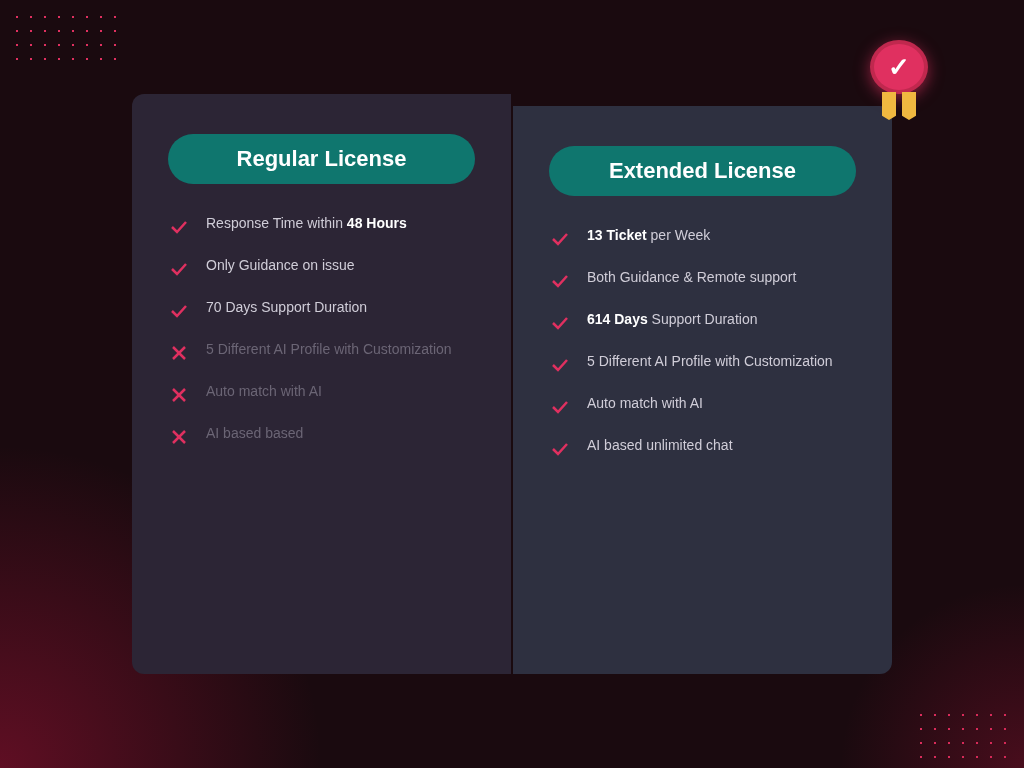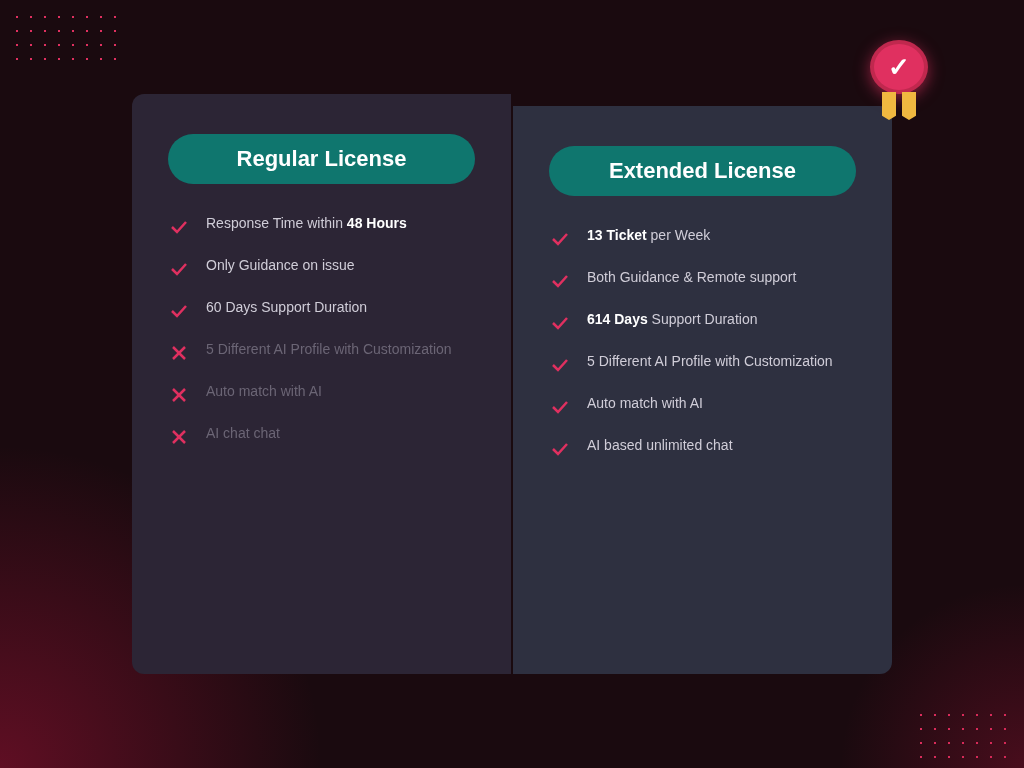--- a/index.html
+++ b/index.html
@@ -268,21 +268,21 @@
         </span>
         <span class="feature-text">Only Guidance on issue</span>
       </li>
 
       <li class="feature-item">
         <span class="feature-icon">
           <svg width="22" height="22" viewBox="0 0 22 22">
             <polyline class="svg-check" points="4,11 9,16 18,6"></polyline>
           </svg>
         </span>
-        <span class="feature-text">60 Days Support Duration</span>
+        <span class="feature-text">70 Days Support Duration</span>
       </li>
 
       <li class="feature-item">
         <span class="feature-icon">
           <svg width="22" height="22" viewBox="0 0 22 22">
             <line class="svg-cross" x1="5" y1="5" x2="17" y2="17"></line>
             <line class="svg-cross" x1="17" y1="5" x2="5" y2="17"></line>
           </svg>
         </span>
         <span class="feature-text disabled">5 Different AI Profile with Customization</span>
@@ -298,21 +298,21 @@
         <span class="feature-text disabled">Auto match with AI</span>
       </li>
 
       <li class="feature-item">
         <span class="feature-icon">
           <svg width="22" height="22" viewBox="0 0 22 22">
             <line class="svg-cross" x1="5" y1="5" x2="17" y2="17"></line>
             <line class="svg-cross" x1="17" y1="5" x2="5" y2="17"></line>
           </svg>
         </span>
-        <span class="feature-text disabled">AI chat chat</span>
+        <span class="feature-text disabled">AI based based</span>
       </li>
     </ul>
   </div>
 
   <div class="card card-extended">
     <div class="card-title-pill">
       <span class="card-title-text">Extended License</span>
     </div>
 
     <ul class="feature-list">

